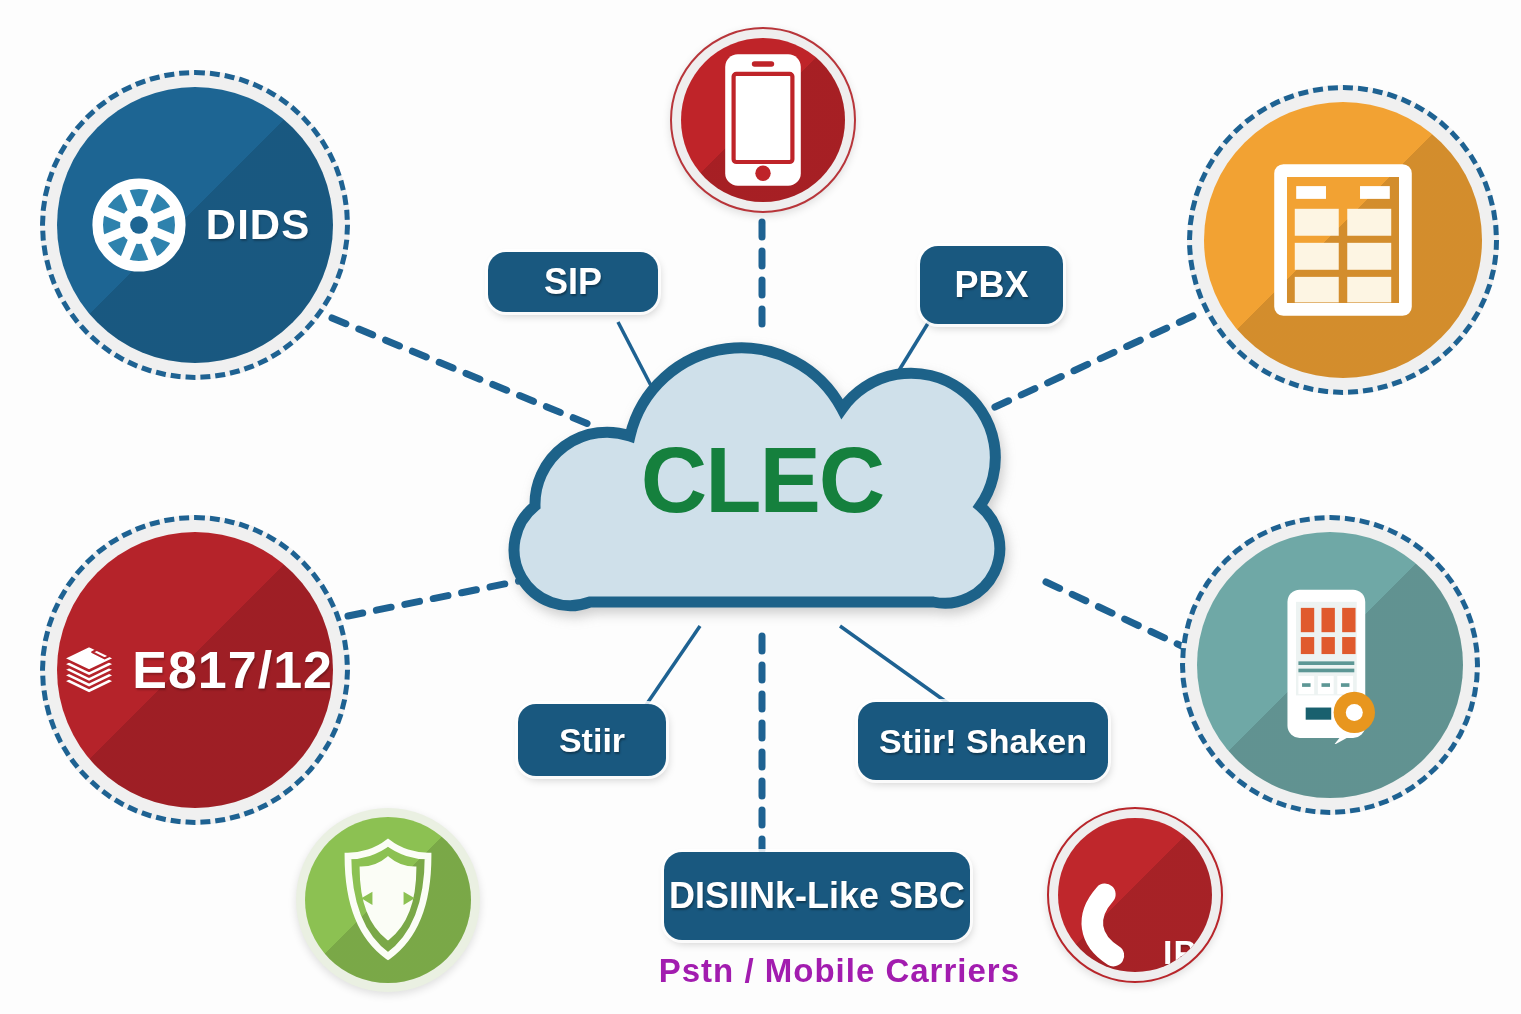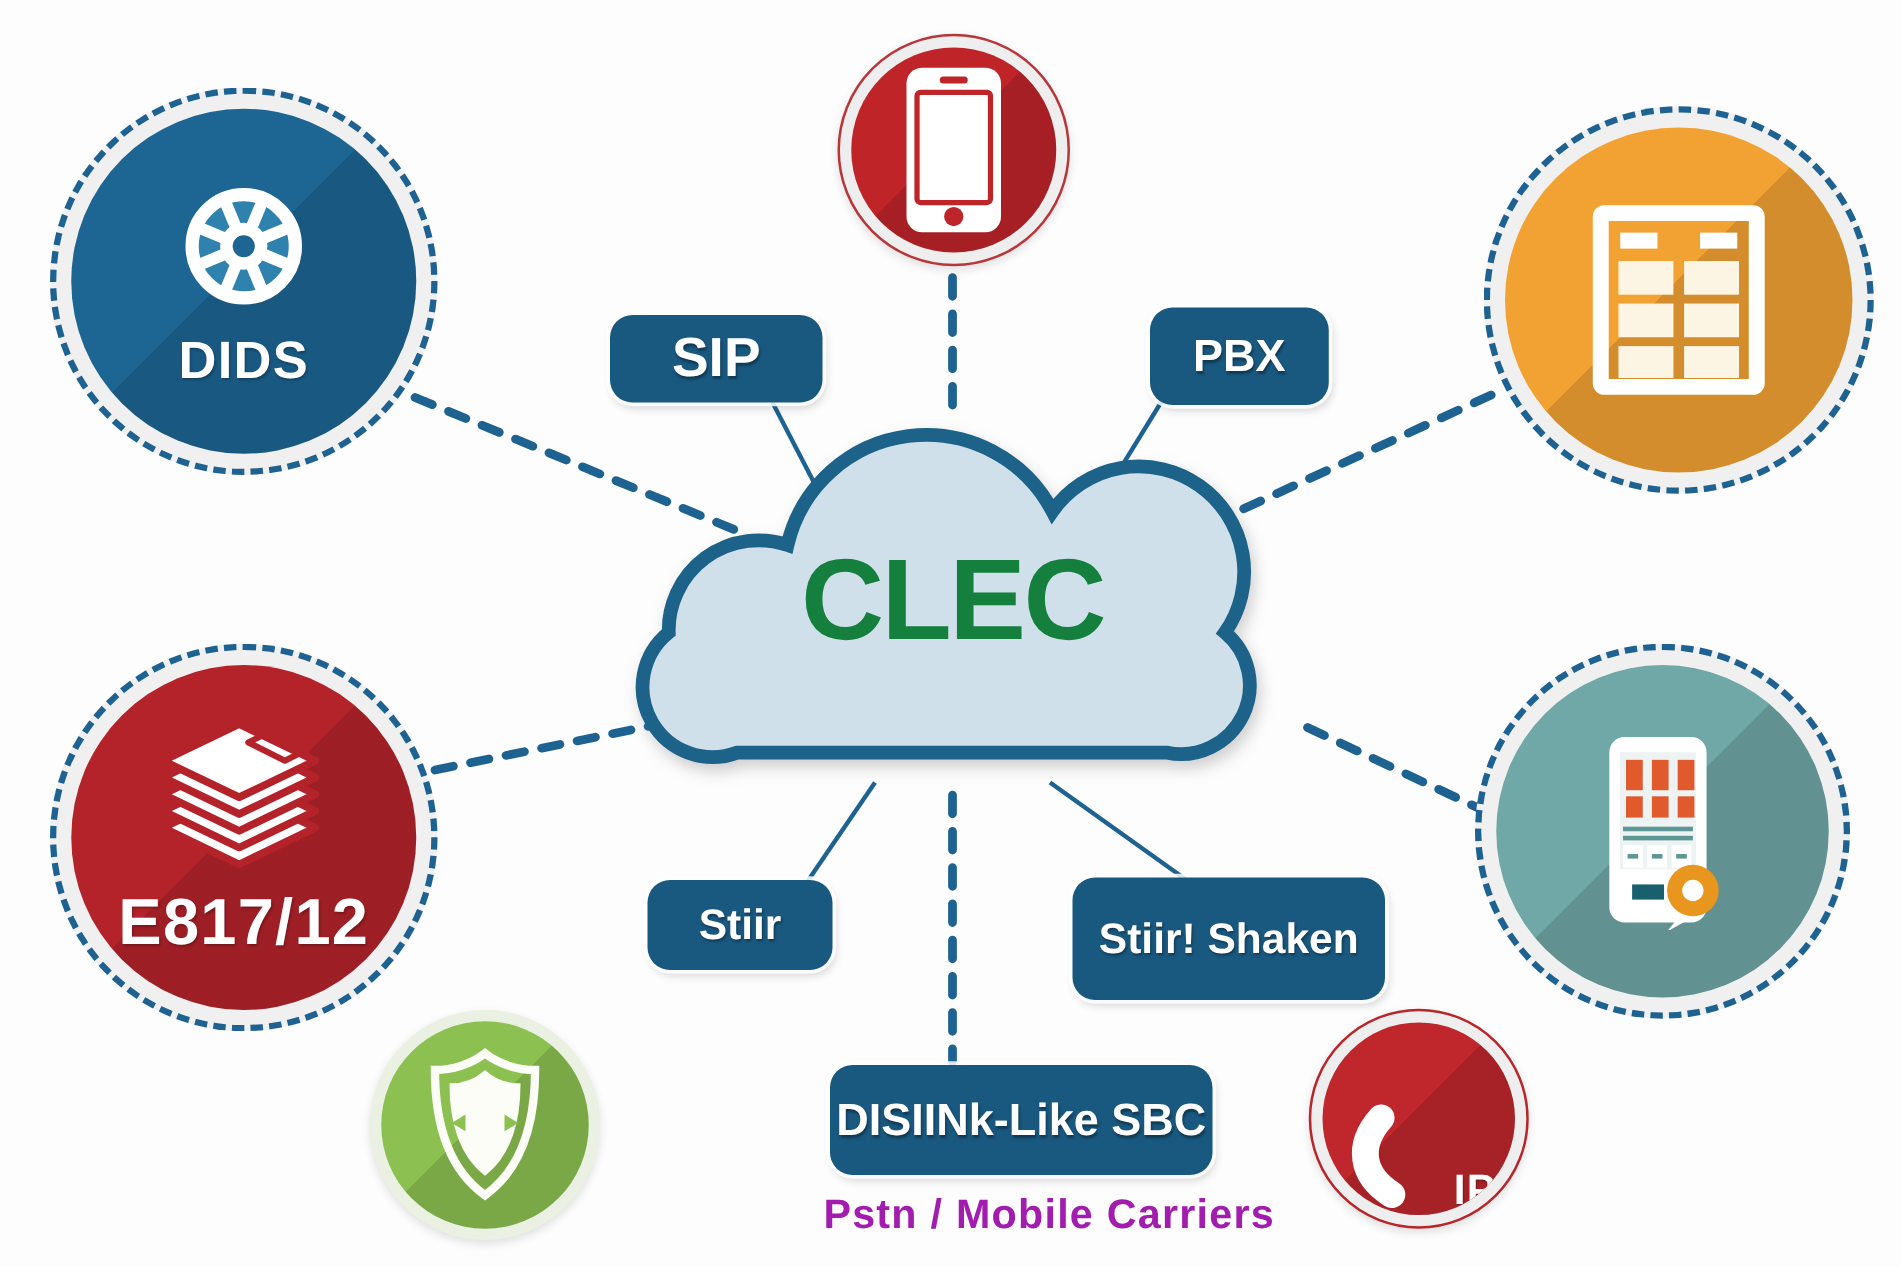--- a/index.html
+++ b/index.html
@@ -15,21 +15,21 @@
   .cloud-wrap { position:absolute; left:478px; top:310px; width:568px; height:322px; z-index:1; }
   .cloud-wrap svg { filter:drop-shadow(3px 6px 6px rgba(120,120,120,.35)); }
   .cloud-label { position:absolute; left:0; top:118px; width:100%; text-align:center;
     font-size:92px; font-weight:800; letter-spacing:-2px; color:#15803d; }
 
   
   .node { position:absolute; border-radius:50%; box-sizing:border-box; z-index:2; }
   .ring  { border:5px dashed #1e6292; background:#f0f0f0; padding:12px; }
   .plain { background:#efeeee; padding:9px; box-shadow:0 3px 8px rgba(0,0,0,.12); }
   .inner { width:100%; height:100%; border-radius:50%; position:relative; overflow:hidden;
-    display:flex; flex-direction:column; align-items:center; justify-content:center; gap:8px; }
+    display:flex; align-items:center; justify-content:center; gap:8px; }
   .inner::after { content:""; position:absolute; inset:0;
     background:linear-gradient(135deg, rgba(0,0,0,0) 47%, rgba(0,0,0,0.13) 47%); }
   .inner > * { z-index:1; }
   .nlabel { color:#ffffff; font-weight:bold; font-size:42px; letter-spacing:1px;
     text-shadow:1px 2px 2px rgba(0,0,0,.25); }
   .row { flex-direction:row; gap:4px;align-items:flex-end; }
 
   
   .pill { position:absolute; z-index:2; background:#19587f; color:#fff; font-weight:bold;
     display:flex; align-items:center; justify-content:center; border-radius:18px;
@@ -172,21 +172,21 @@
 
   <div class="node plain" style="left:1047px; top:807px; width:176px; height:176px; border:2px solid #b8262b;">
     <div class="inner row" style="background:#bf272c;">
       <svg width="86" height="96" viewBox="0 0 100 100">
         <path d="M 42 14 C 16 36 16 64 42 86" stroke="#ffffff" stroke-width="25" fill="none" stroke-linecap="round" transform="rotate(-8 50 50)"></path>
       </svg>
       <div class="nlabel" style="font-size:34px;">IP</div>
     </div>
   </div>
 
-  <div class="pill" style="left:488px; top:252px; width:170px; height:70px; font-size:44px;">SIP</div>
+  <div class="pill" style="left:488px; top:252px; width:170px; height:60px; font-size:36px;">SIP</div>
   <div class="pill" style="left:920px; top:246px; width:143px; height:78px; font-size:36px;">PBX</div>
   <div class="pill" style="left:518px; top:704px; width:148px; height:72px; font-size:34px;">Stiir</div>
-  <div class="pill" style="left:858px; top:702px; width:250px; height:98px; font-size:34px;">Stiir! Shaken</div>
+  <div class="pill" style="left:858px; top:702px; width:250px; height:78px; font-size:34px;">Stiir! Shaken</div>
   <div class="pill" style="left:664px; top:852px; width:306px; height:88px; font-size:36px;">DISIINk-Like SBC</div>
 
   <div class="caption" style="left:640px; top:952px; width:380px;">Pstn / Mobile Carriers</div>
 
 </div>
 
 </body></html>

